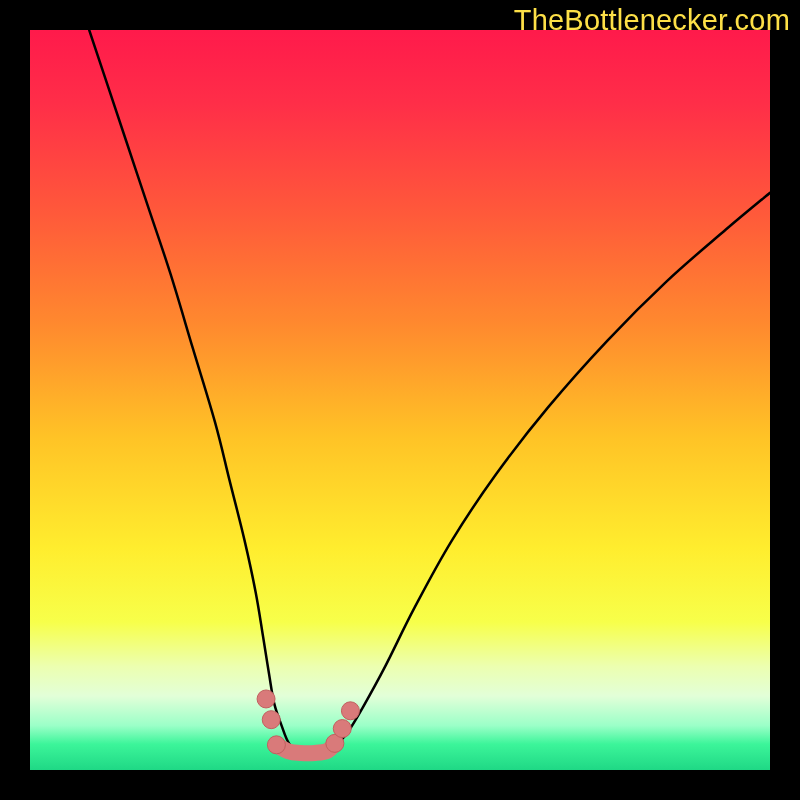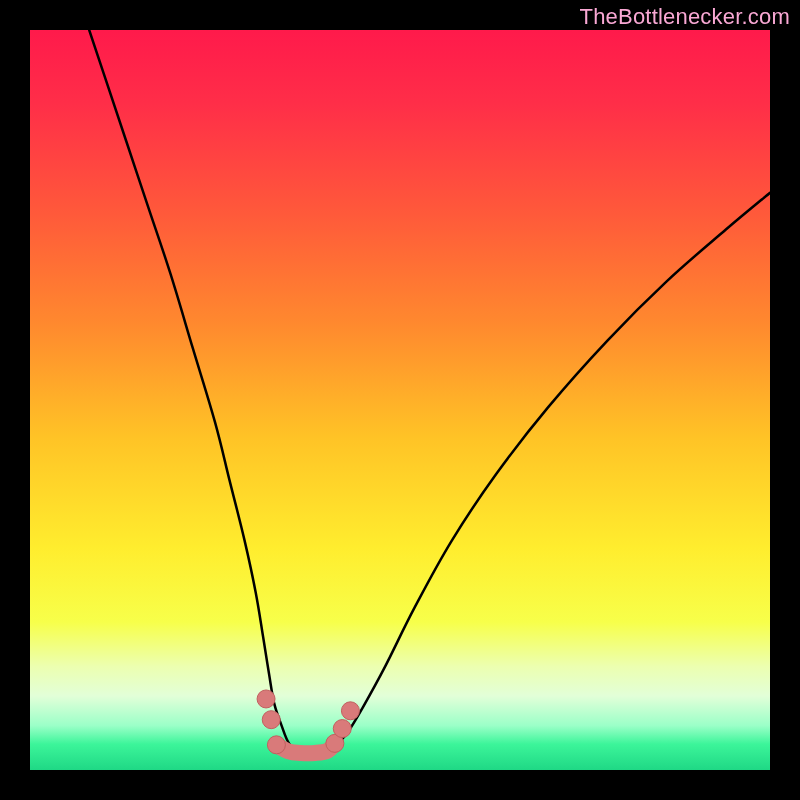--- a/index.html
+++ b/index.html
@@ -32,22 +32,22 @@
     inset: 0;
   }
   .curves {
     position: absolute;
     inset: 0;
   }
   .watermark {
     position: absolute;
     top: 4px;
     right: 10px;
-    font-size: 22px;
-    color: #f9a8d4;
+    font-size: 29px;
+    color: #fde047;
     letter-spacing: 0.2px;
     font-weight: 500;
   }
 </style>
 </head>
 <body>
 
 <div class="frame">
   <div class="watermark">TheBottlenecker.com</div>
   <div class="plot-area">

